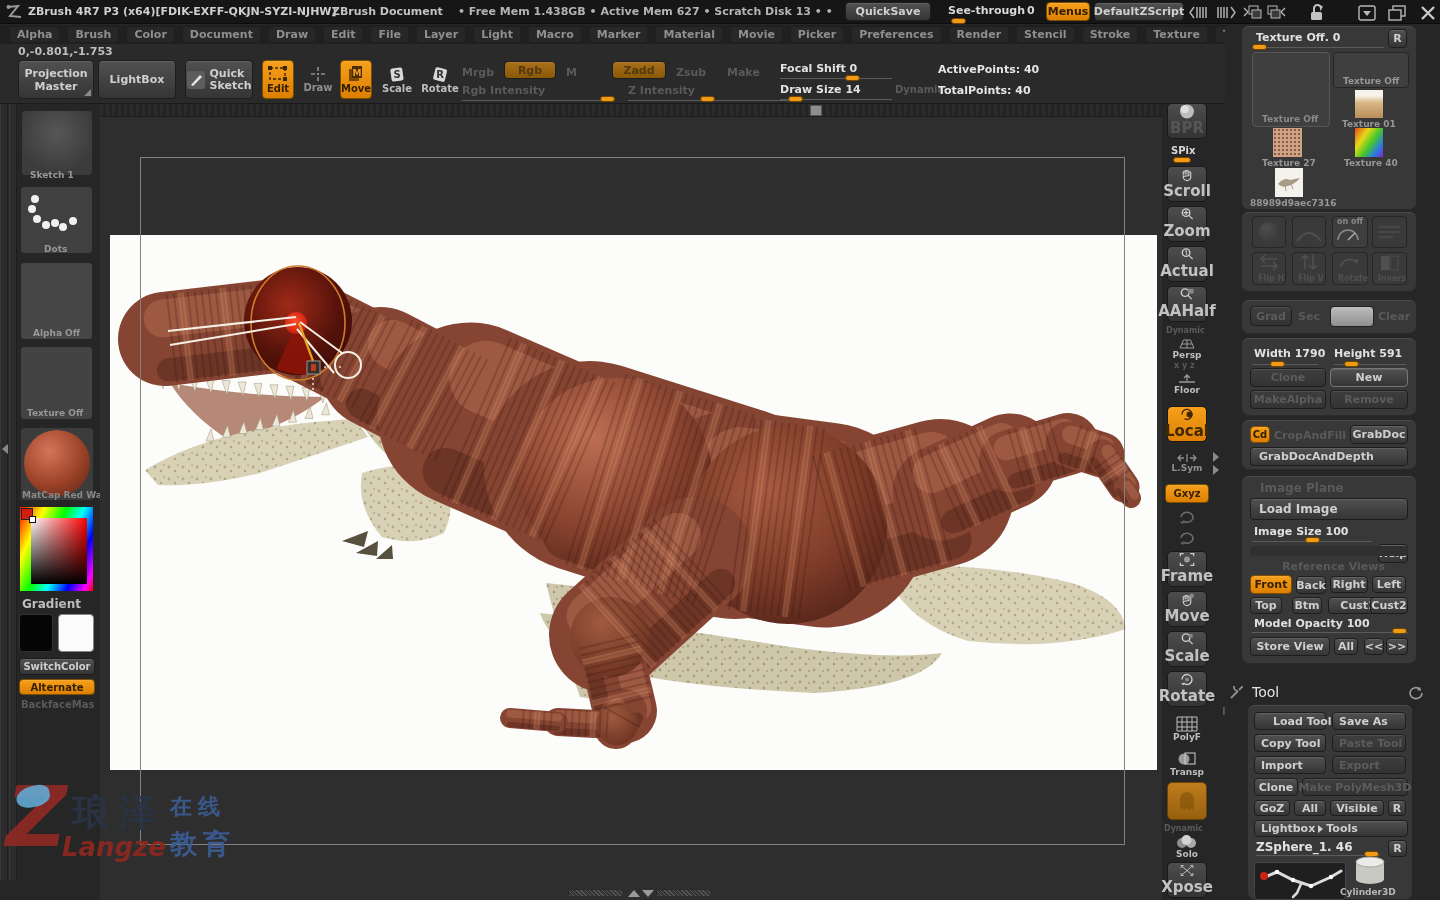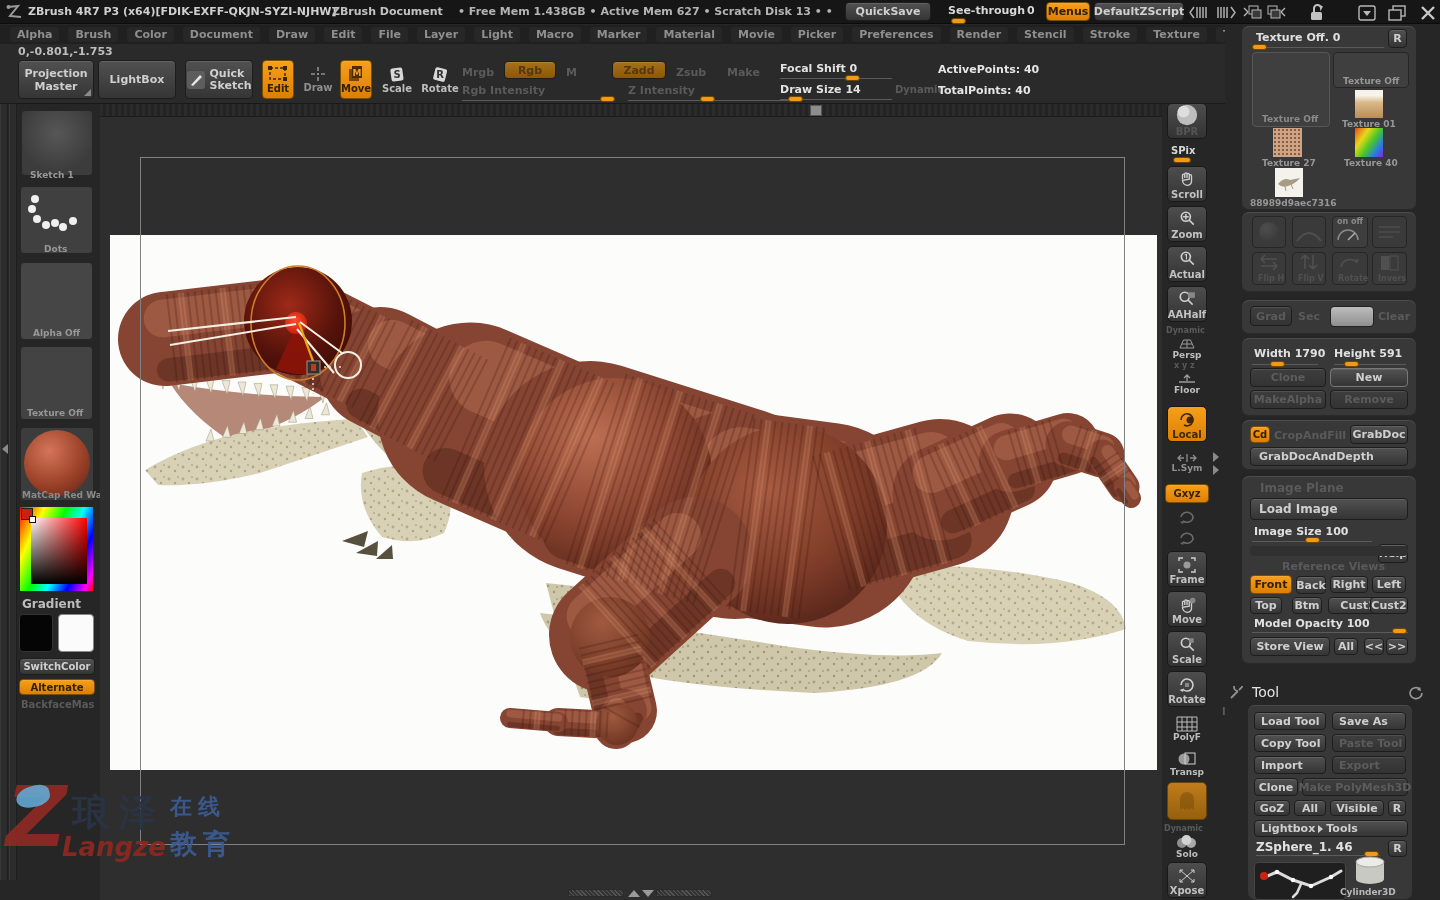--- a/index.html
+++ b/index.html
@@ -13,21 +13,21 @@
   background:linear-gradient(#515151,#353535);border:1px solid #1d1d1d;border-radius:4px;
   box-shadow:inset 0 1px 0 rgba(255,255,255,.1);color:#cfcfcf;font-weight:bold;white-space:nowrap;font-size:11px}
 .b.dimb{color:#5c5c5c;background:linear-gradient(#3e3e3e,#333)}
 .b.or{background:linear-gradient(#f6a01c,#dd7f02);color:#332000;border-color:#7c4f00}
 .b.od{background:linear-gradient(#a8701a,#8a5808);color:#53390d}
 .trk{position:absolute;height:1px;background:#5b5b5b}
 .knob{position:absolute;width:15px;height:6px;background:#f09b17;border:1px solid #6f4500;border-radius:3px}
 .sec{position:absolute;background:#383838;border-radius:7px;
   box-shadow:inset 0 1px 0 #4b4b4b, inset 0 -1px 0 #2a2a2a}
 .shb{position:absolute;left:1167px;width:40px;background:linear-gradient(#4d4d4d,#333);
-  border:1px solid #191919;border-radius:5px;color:#c2c2c2;font-size:10px;font-weight:bold;
+  border:1px solid #191919;border-radius:5px;color:#c2c2c2;font-size:15px;font-weight:bold;
   display:flex;flex-direction:column;align-items:center;justify-content:flex-end;padding-bottom:1px}
 .shflat{position:absolute;left:1167px;width:40px;color:#bdbdbd;font-size:9px;font-weight:bold;
   display:flex;flex-direction:column;align-items:center;justify-content:flex-end}
 .tile{position:absolute;background:#424242;border:1px solid #262626;border-radius:4px}
 .tlab{position:absolute;font-size:9px;font-weight:bold;color:#979797;text-align:center;white-space:nowrap}
 .mi{color:#8f8f8f;font-weight:bold;padding:1px 7px;background:#272727;border-radius:3px;white-space:nowrap}
 .strip{position:absolute;background:#2c2c2c;border-right:1px solid #1e1e1e;border-left:1px solid #383838}
 .dots{position:absolute;height:8px;background:repeating-linear-gradient(45deg,#555 0 1px,#353535 1px 3px);border:1px solid #2a2a2a}
 .tri{position:absolute;width:0;height:0}
 svg{display:block}
@@ -943,21 +943,21 @@
 
   <svg class="ab" style="left:1229px;top:686px" width="16" height="14" viewBox="0 0 16 14">
       <path d="M2,12 L9,5 M9,5 a4,4 0 1 1 4,-4 l-3,3" fill="none" stroke="#8f8f8f" stroke-width="1.8"></path>
     </svg>
   <span class="t" style="left:1252px;top:684px;font-size:14px;color:#e4e4e4;font-weight:normal">Tool</span>
   <svg class="ab" style="left:1408px;top:686px" width="16" height="15" viewBox="0 0 16 15">
       <path d="M12,3 a6,5.5 0 1 0 2,4" fill="none" stroke="#9a9a9a" stroke-width="1.6"></path>
       <path d="M12,1 l1,4 l-4,-1 z" fill="#9a9a9a"></path>
     </svg>
   <div class="sec" style="left:1248px;top:705px;width:164px;height:195px"></div>
-  <div class="b" style="left:1254px;top:712px;width:72px;height:18px;justify-content:flex-start;padding-left:6px">
+  <div class="b" style="left:1254px;top:712px;width:72px;height:18px;justify-content:flex-start;padding-left:18px">
       <span>Load Tool</span>
     </div>
   <div class="b" style="left:1332px;top:712px;width:74px;height:18px;justify-content:flex-start;padding-left:6px">
       <span>Save As</span>
     </div>
   <div class="b" style="left:1254px;top:734px;width:72px;height:18px;justify-content:flex-start;padding-left:6px">
       <span>Copy Tool</span>
     </div>
   <div class="b dimb" style="left:1332px;top:734px;width:74px;height:18px;justify-content:flex-start;padding-left:6px">
       <span>Paste Tool</span>

